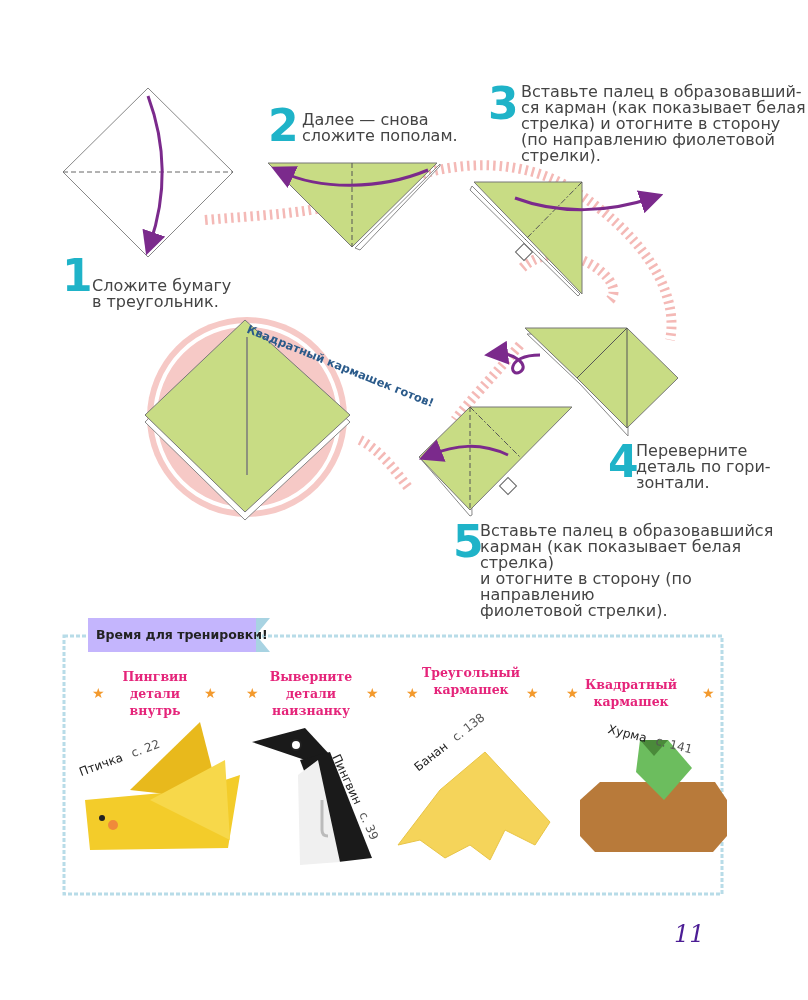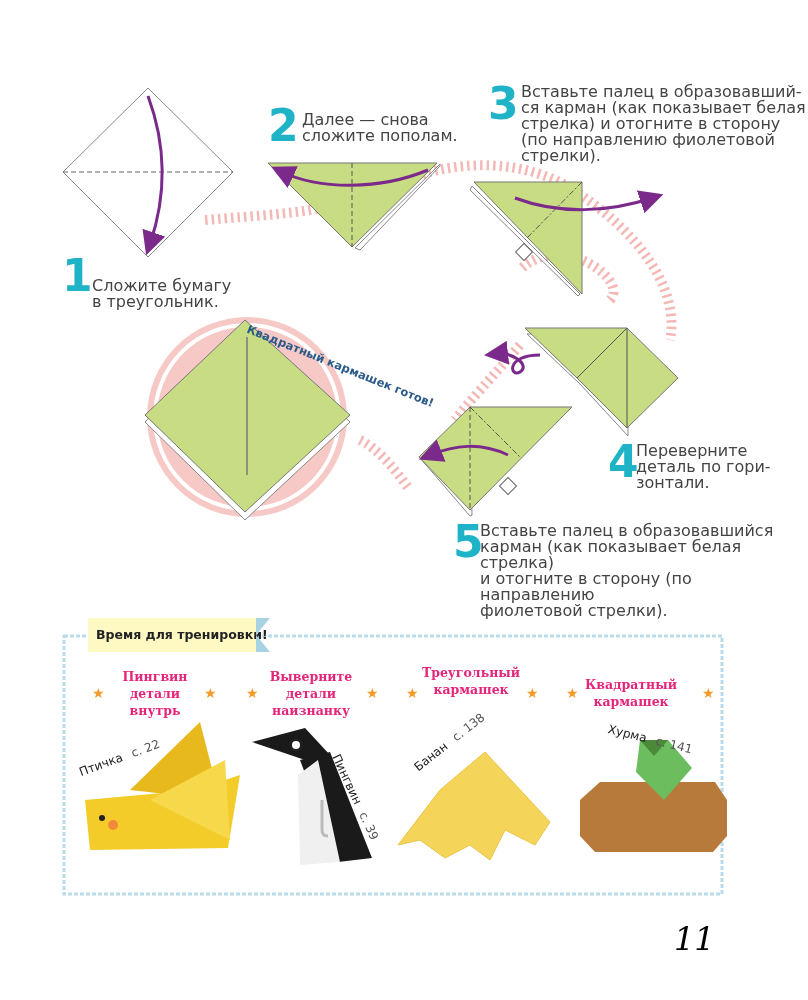--- a/index.html
+++ b/index.html
@@ -1,27 +1,27 @@
 <!DOCTYPE html>
 <html><head>
 <meta charset="utf-8">
 <style>
   html, body { margin:0; padding:0; background:#ffffff; }
   body { width:808px; height:1000px; position:relative; overflow:hidden; font-family:"DejaVu Sans", sans-serif; color:#3a3a3a; }
   .abs { position:absolute; }
   .step-num { position:absolute; font-family:"DejaVu Sans", sans-serif; font-weight:bold; color:#1fb3c8; font-size:44px; line-height:44px; }
   .step-text { position:absolute; font-size:16px; line-height:16px; color:#444; }
   svg { position:absolute; left:0; top:0; }
-  .banner { position:absolute; left:88px; top:618px; width:168px; height:34px; background:#fef9c3; }
+  .banner { position:absolute; left:88px; top:618px; width:168px; height:34px; background:#c4b5fd; }
   .banner::after { content:""; position:absolute; right:-14px; top:0; border-top:17px solid #a8d3e2; border-bottom:17px solid #a8d3e2; border-right:14px solid transparent; }
   .banner span { position:absolute; left:8px; top:9px; font-weight:bold; font-size:12.5px; color:#222; white-space:nowrap; }
   .cat { position:absolute; text-align:center; color:#e5247a; font-family:"DejaVu Serif", serif; font-weight:bold; font-size:12.5px; line-height:17px; width:110px; }
   .star { position:absolute; color:#f39a2e; font-size:14px; line-height:14px; }
   .label { position:absolute; font-size:12px; color:#222; white-space:nowrap; transform-origin:left bottom; }
-  .page { position:absolute; left:674px; top:920px; font-family:"DejaVu Serif", serif; font-style:italic; color:#000000; font-size:32px; }
+  .page { position:absolute; left:674px; top:920px; font-family:"DejaVu Serif", serif; font-style:italic; color:#4c1d95; font-size:24px; }
 </style>
 </head>
 <body>
 
 <svg width="808" height="1000">
   <defs>
     <marker id="ah" markerWidth="8" markerHeight="8" refX="4" refY="4" orient="auto">
       <path d="M0,0 L8,4 L0,8 z" fill="#7b2a8c"></path>
     </marker>
   </defs>

